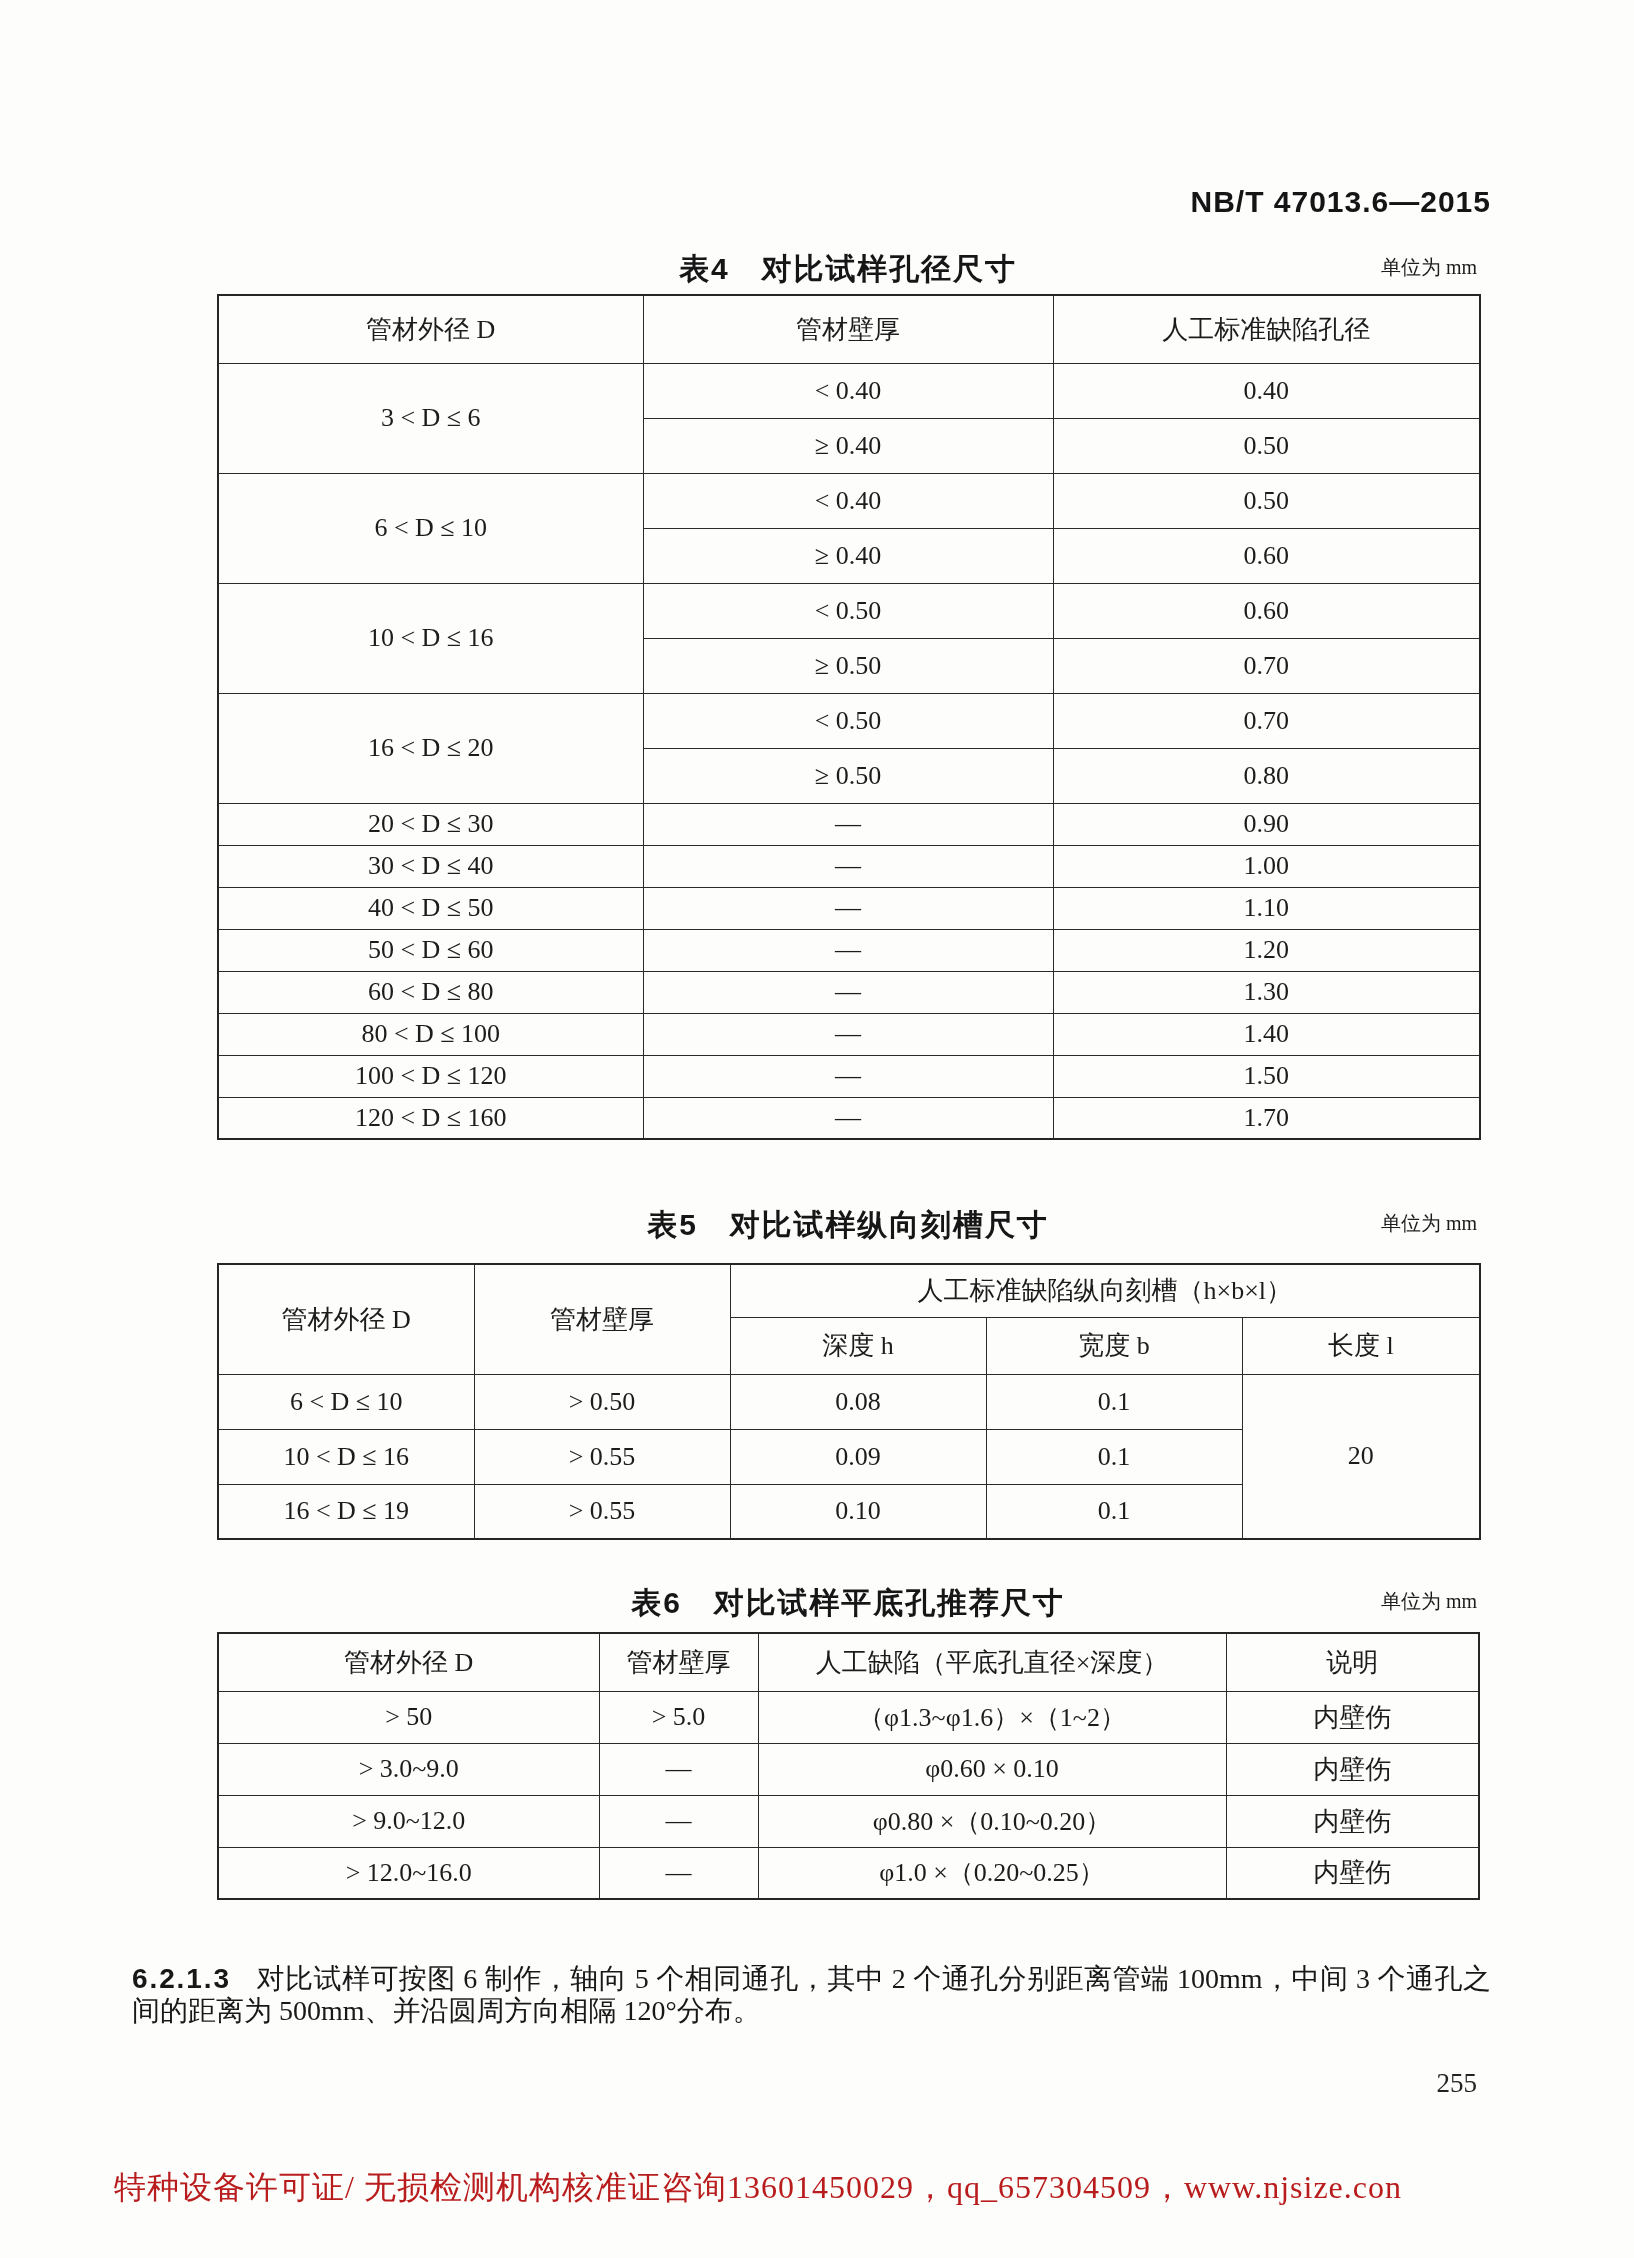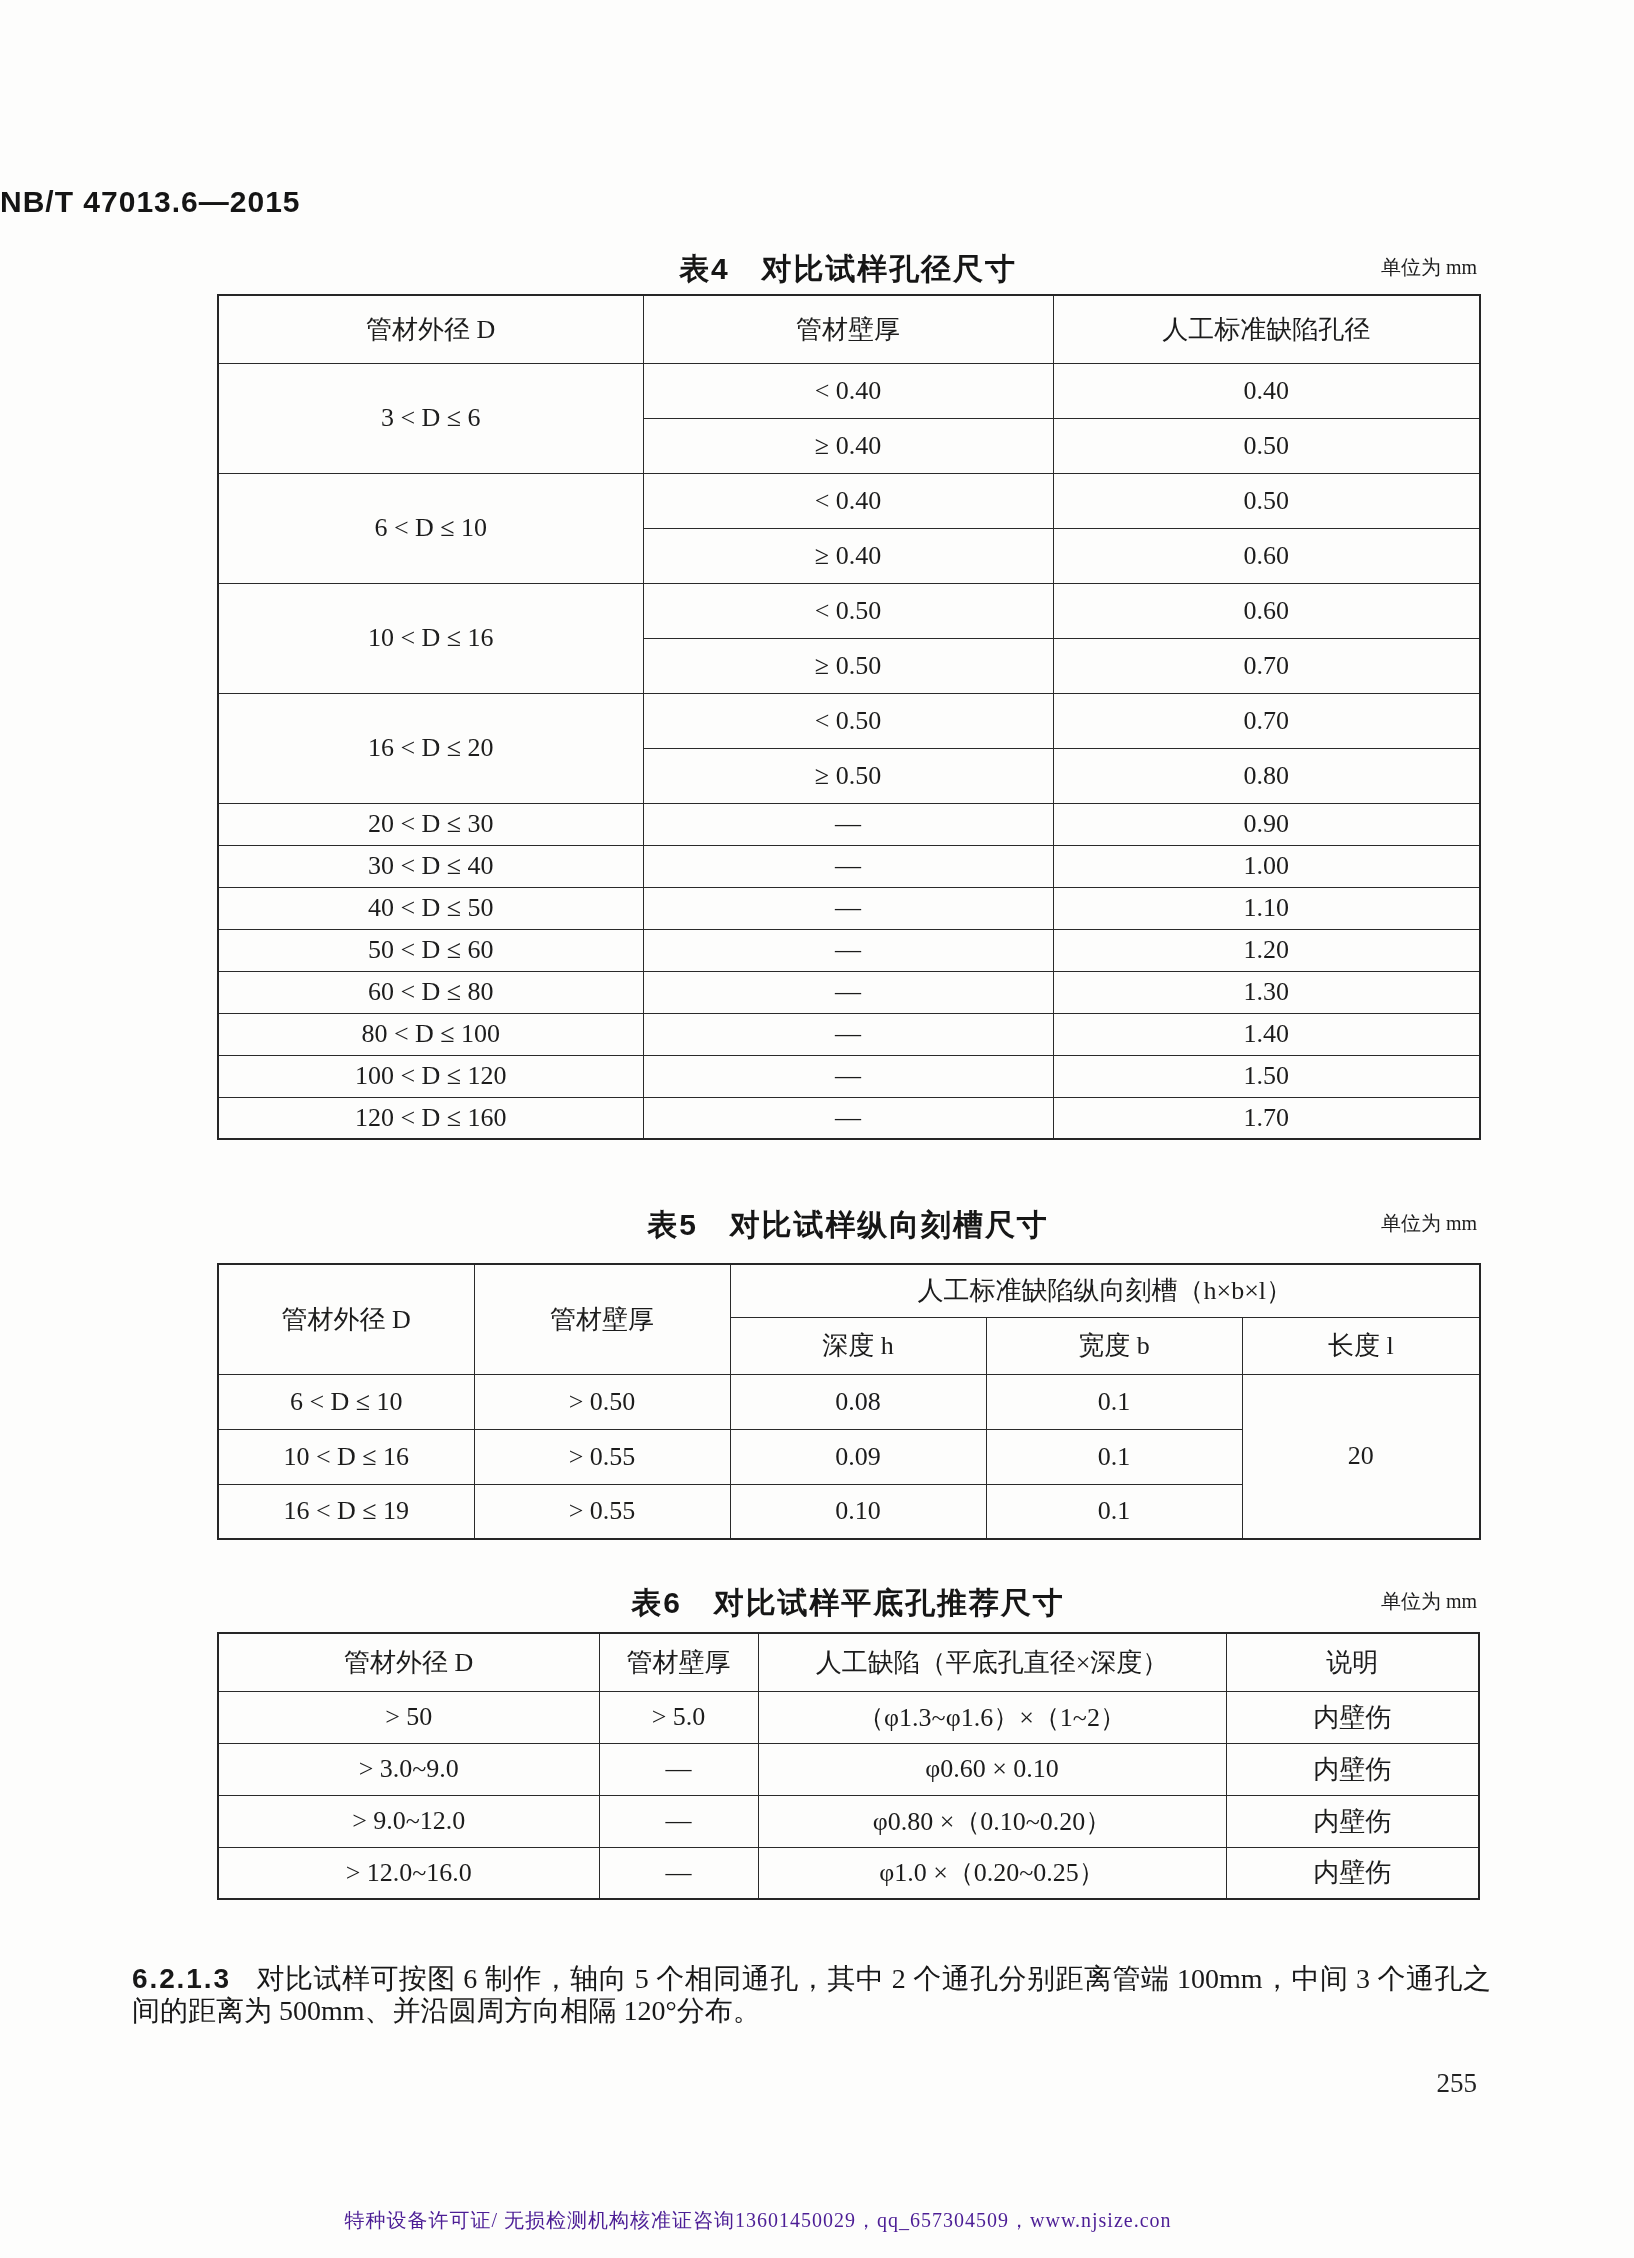--- a/index.html
+++ b/index.html
@@ -2,21 +2,21 @@
 <html><head>
 <meta charset="utf-8">
 <style>
   html,body { margin:0; padding:0; background:#e8e8e8; }
   .page {
     position:relative; width:1635px; height:2258px; margin:0 auto;
     background:#fdfdfc; color:#1c1c1c; overflow:hidden;
     font-family:"Liberation Serif","DejaVu Serif",serif;
   }
   .std-code {
-    position:absolute; top:185px; left:0; width:1479px; text-align:left;
+    position:absolute; top:185px; left:12px; width:1479px; text-align:right;
     font-family:"Liberation Sans","DejaVu Sans",sans-serif;
     font-weight:700; font-size:30px; letter-spacing:1px; color:#151515;
   }
   .cap-row { position:absolute; left:217px; width:1262px; height:42px; }
   .cap-row .cap {
     position:absolute; left:0; right:0; text-align:center;
     font-family:"Liberation Sans","DejaVu Sans",sans-serif;
     font-weight:700; font-size:30px; color:#161616; letter-spacing:1.9px;
   }
   .cap-row .unit {
@@ -57,21 +57,21 @@
   .clause .no {
     font-family:"Liberation Sans","DejaVu Sans",sans-serif;
     font-weight:700; padding-right:25px; letter-spacing:1.9px;
   }
   .page-no {
     position:absolute; top:2068px; left:1284px; width:193px; text-align:right;
     font-size:27px; color:#222;
   }
   .footer-mark {
     position:absolute; top:2166px; left:0; width:1516px; text-align:center;
-    font-size:20px; color:#4c1d95; letter-spacing:1px;margin-top:41px;
+    font-size:32px; color:#b91c1c; letter-spacing:1px;
   }
 </style>
 </head>
 <body>
 
 <div class="page">
 
   <div class="std-code">NB/T 47013.6—2015</div>
 
   <div class="cap-row" id="cap4">

